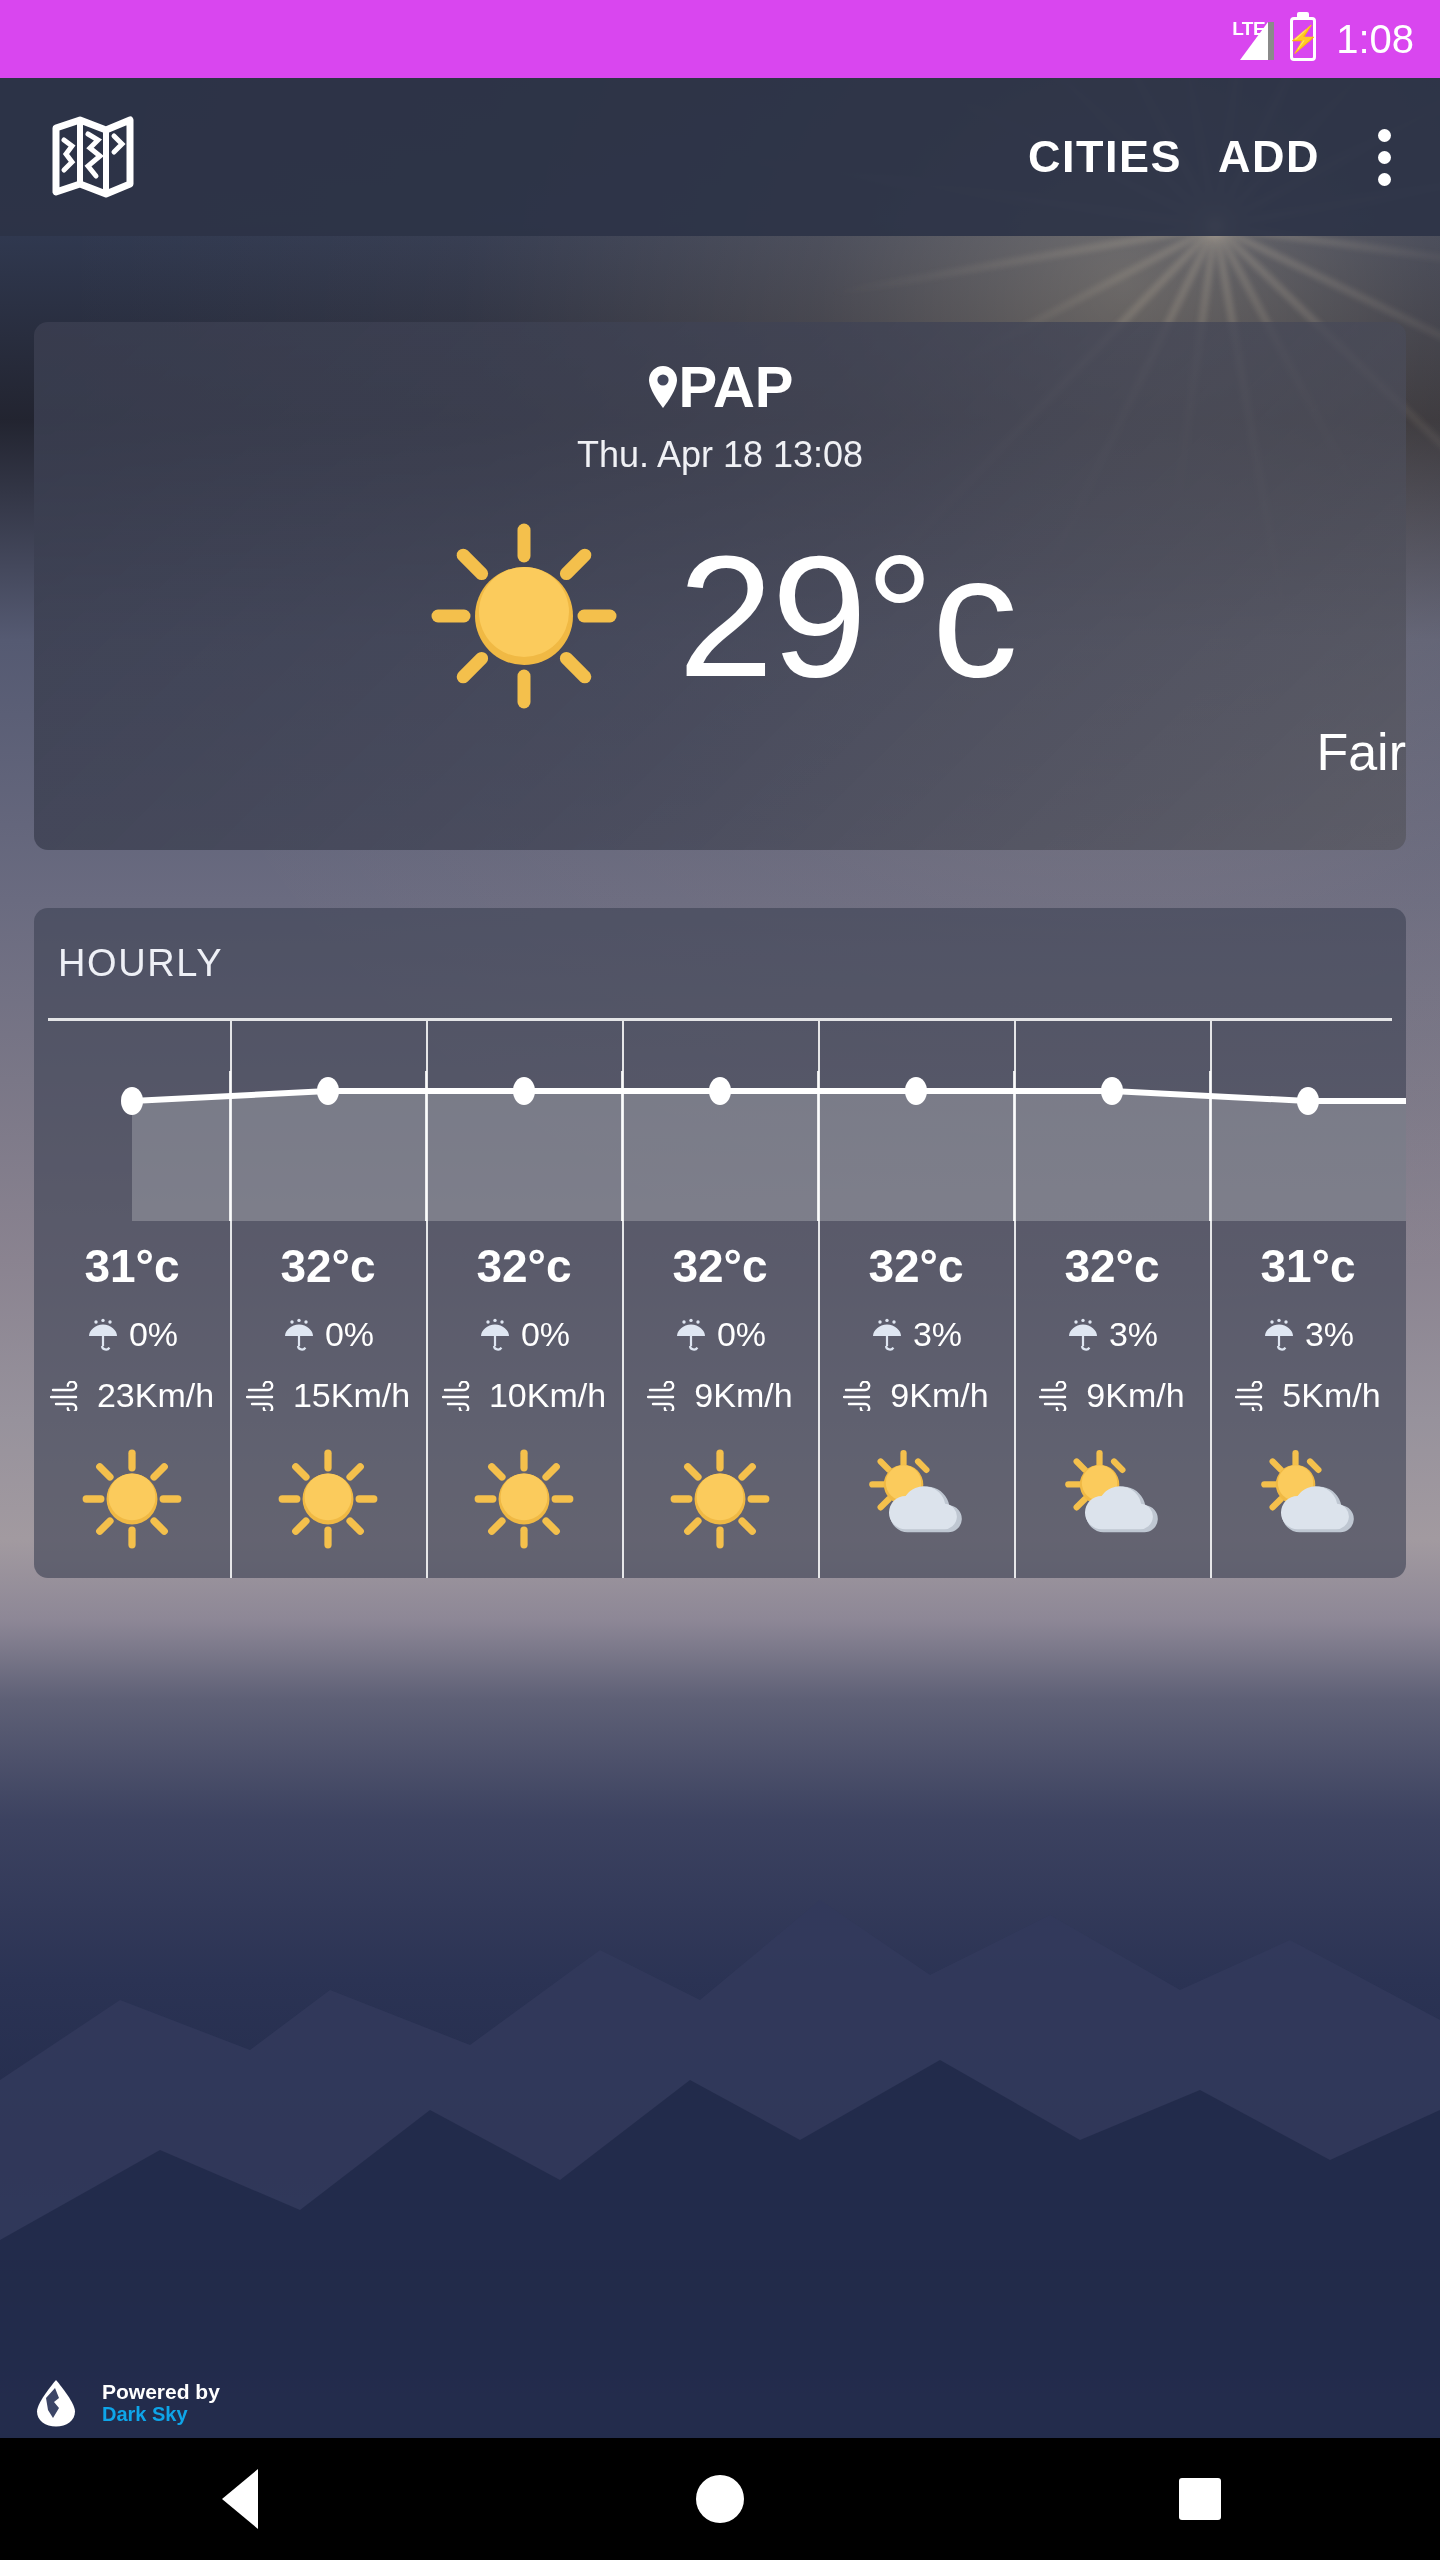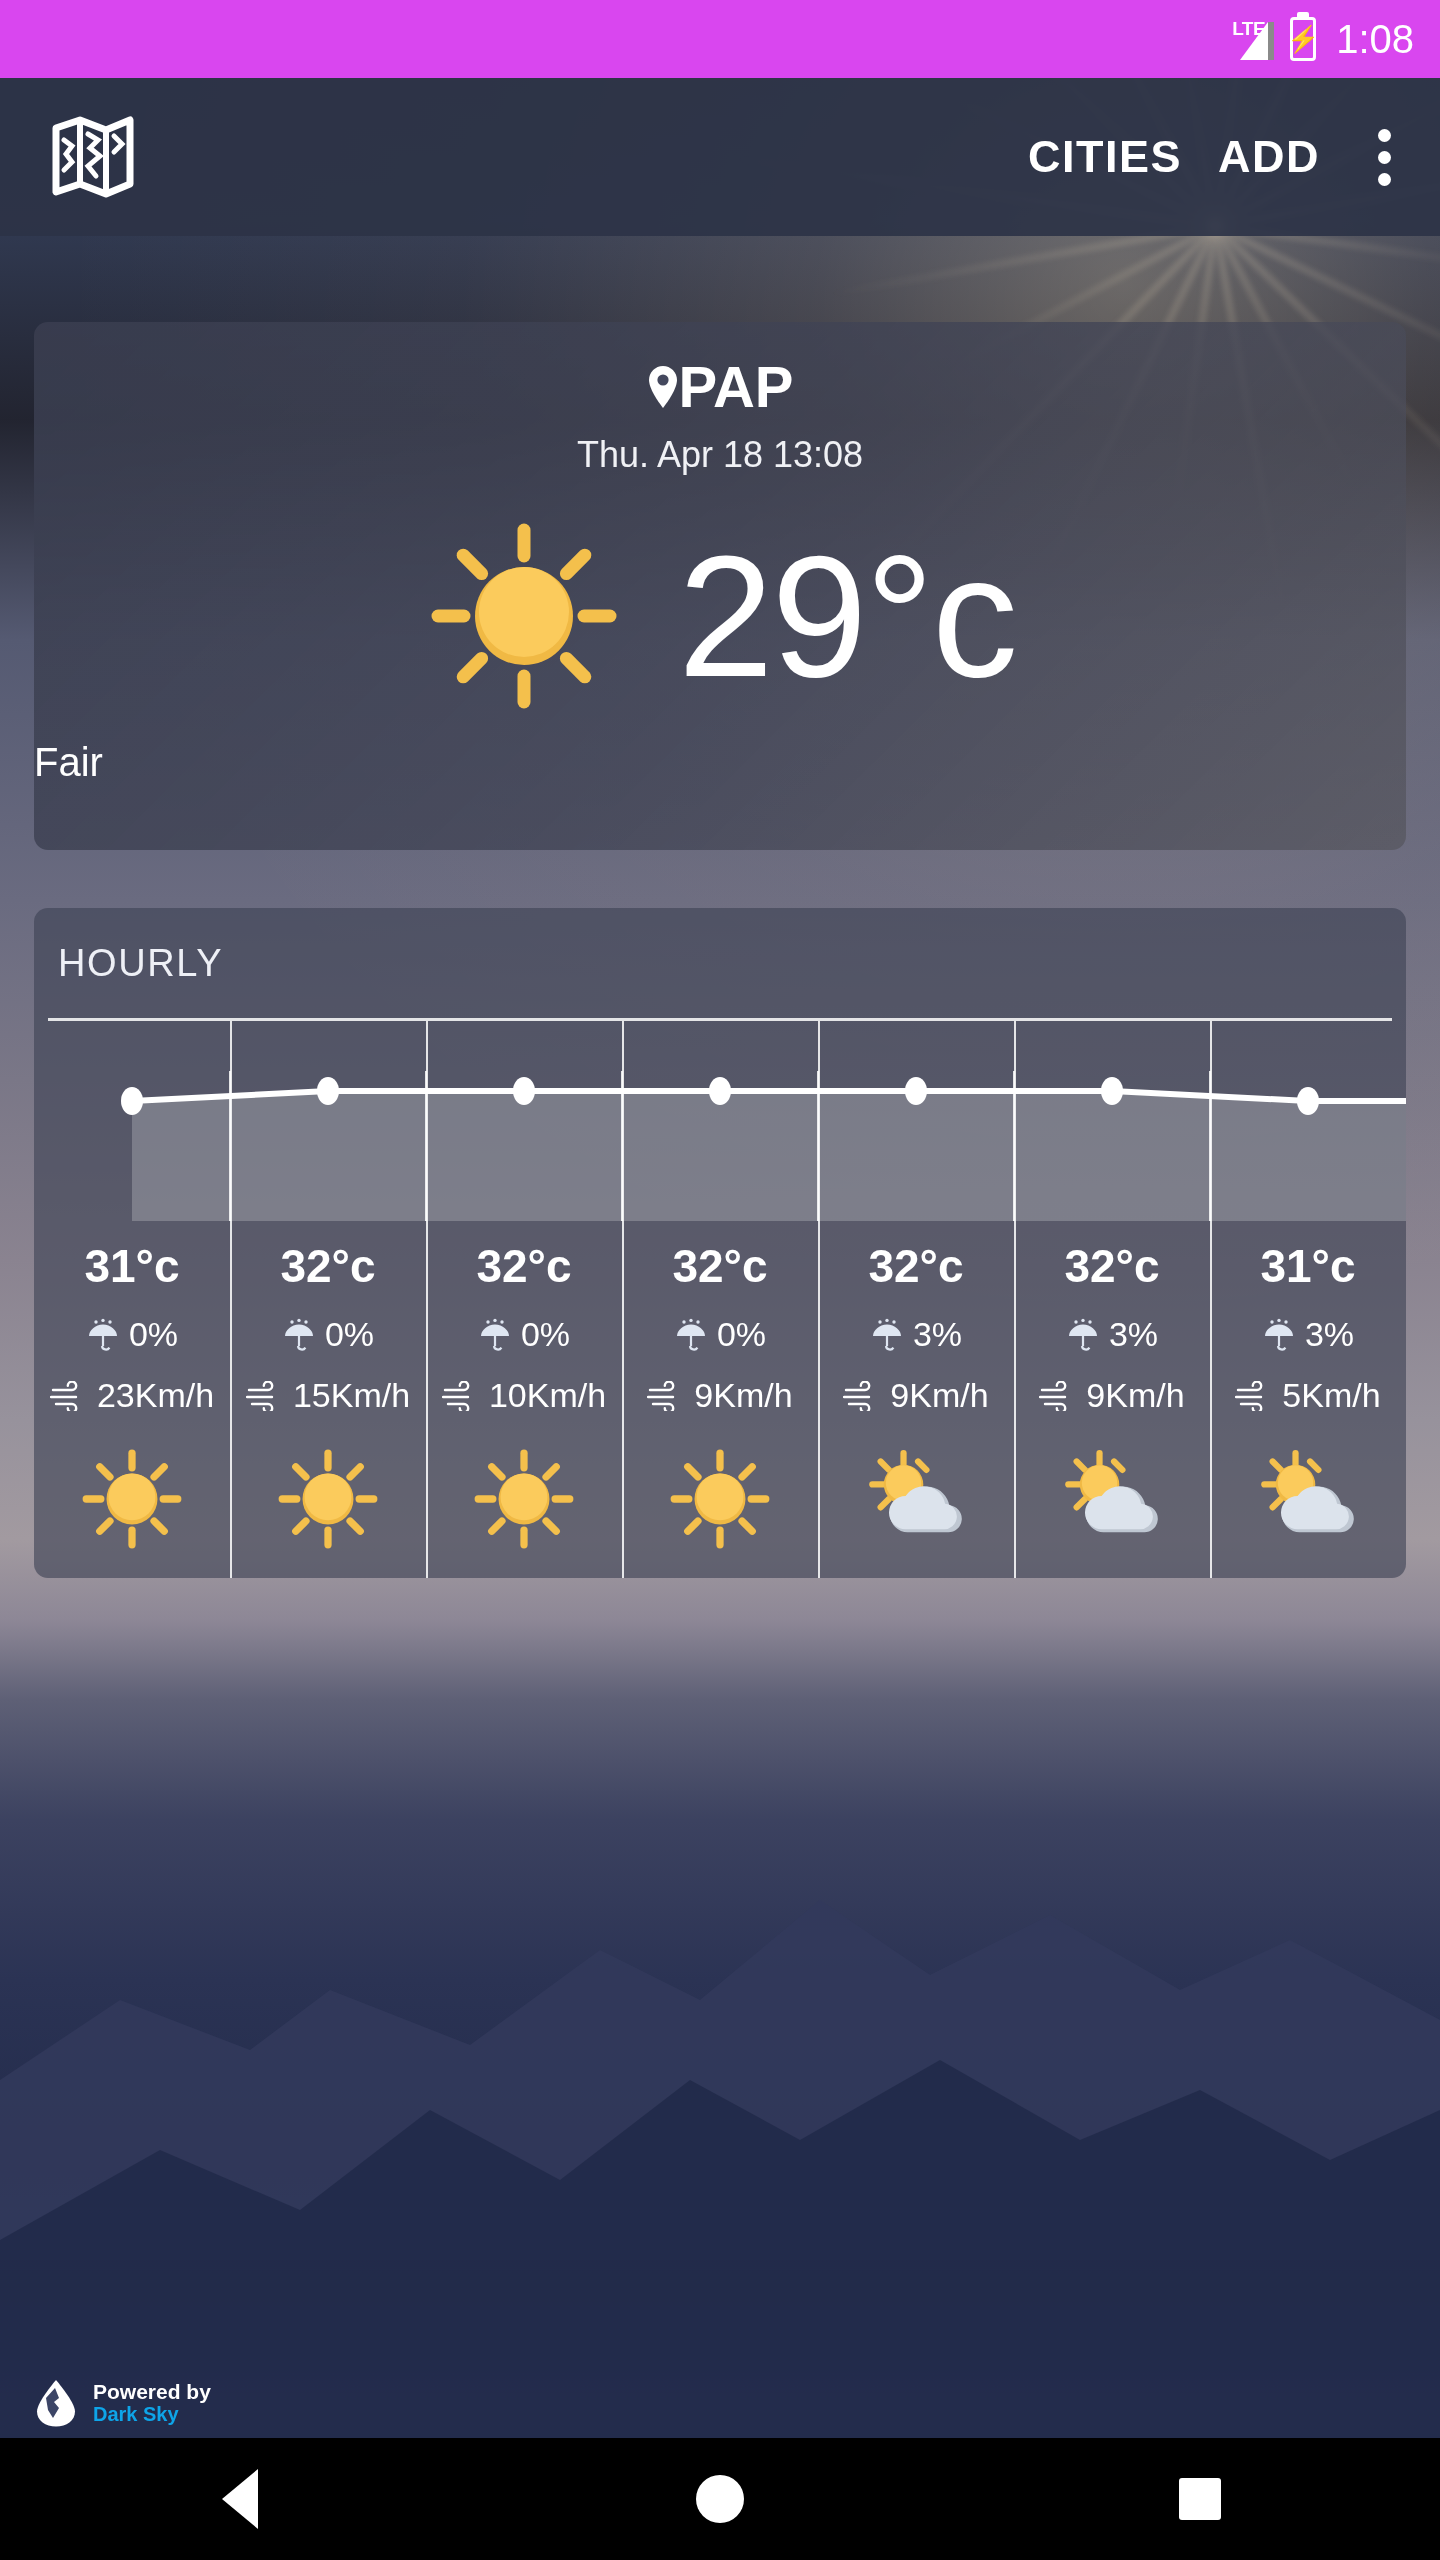--- a/index.html
+++ b/index.html
@@ -185,25 +185,25 @@
   .sun-big { width: 200px; height: 200px; flex: 0 0 auto; }
   .temp-main {
     color: #fff;
     font-size: 172px;
     font-weight: 300;
     line-height: .92;
     letter-spacing: -2px;
     white-space: nowrap;
   }
   .cond {
-    text-align: left;
+    text-align: right;
     color: #fff;
-    font-size: 40px;
+    font-size: 52px;
     font-weight: 400;
-    margin-top: 24px;
+    margin-top: 6px;
   }
   .feels {
     text-align: center;
     color: #f2f3f7;
     font-size: 40px;
     font-weight: 400;
     margin-top: 22px;
   }
 
   
@@ -273,21 +273,21 @@
   }
   .umb-icon { width: 34px; height: 34px; flex: 0 0 auto; }
   .wind-icon { width: 38px; height: 30px; flex: 0 0 auto; }
   .col-icon { width: 104px; height: 104px; margin-top: 32px; }
 
   
   .attrib {
     position: absolute;
     left: 34px;
     bottom: 132px;
-    display: flex; align-items: center; gap: 15px;
+    display: flex; align-items: center; gap: 24px;
     z-index: 25;
   }
   .drop-icon { width: 44px; height: 50px; }
   .attrib-txt { line-height: 1.06; }
   .attrib-txt .a1 { color: #fff; font-size: 21px; font-weight: 600; display: block; }
   .attrib-txt .a2 { color: #0ea5e9; font-size: 20px; font-weight: 700; display: block; }
 
   
   .navbar {
     position: absolute; bottom: 0; left: 0;

